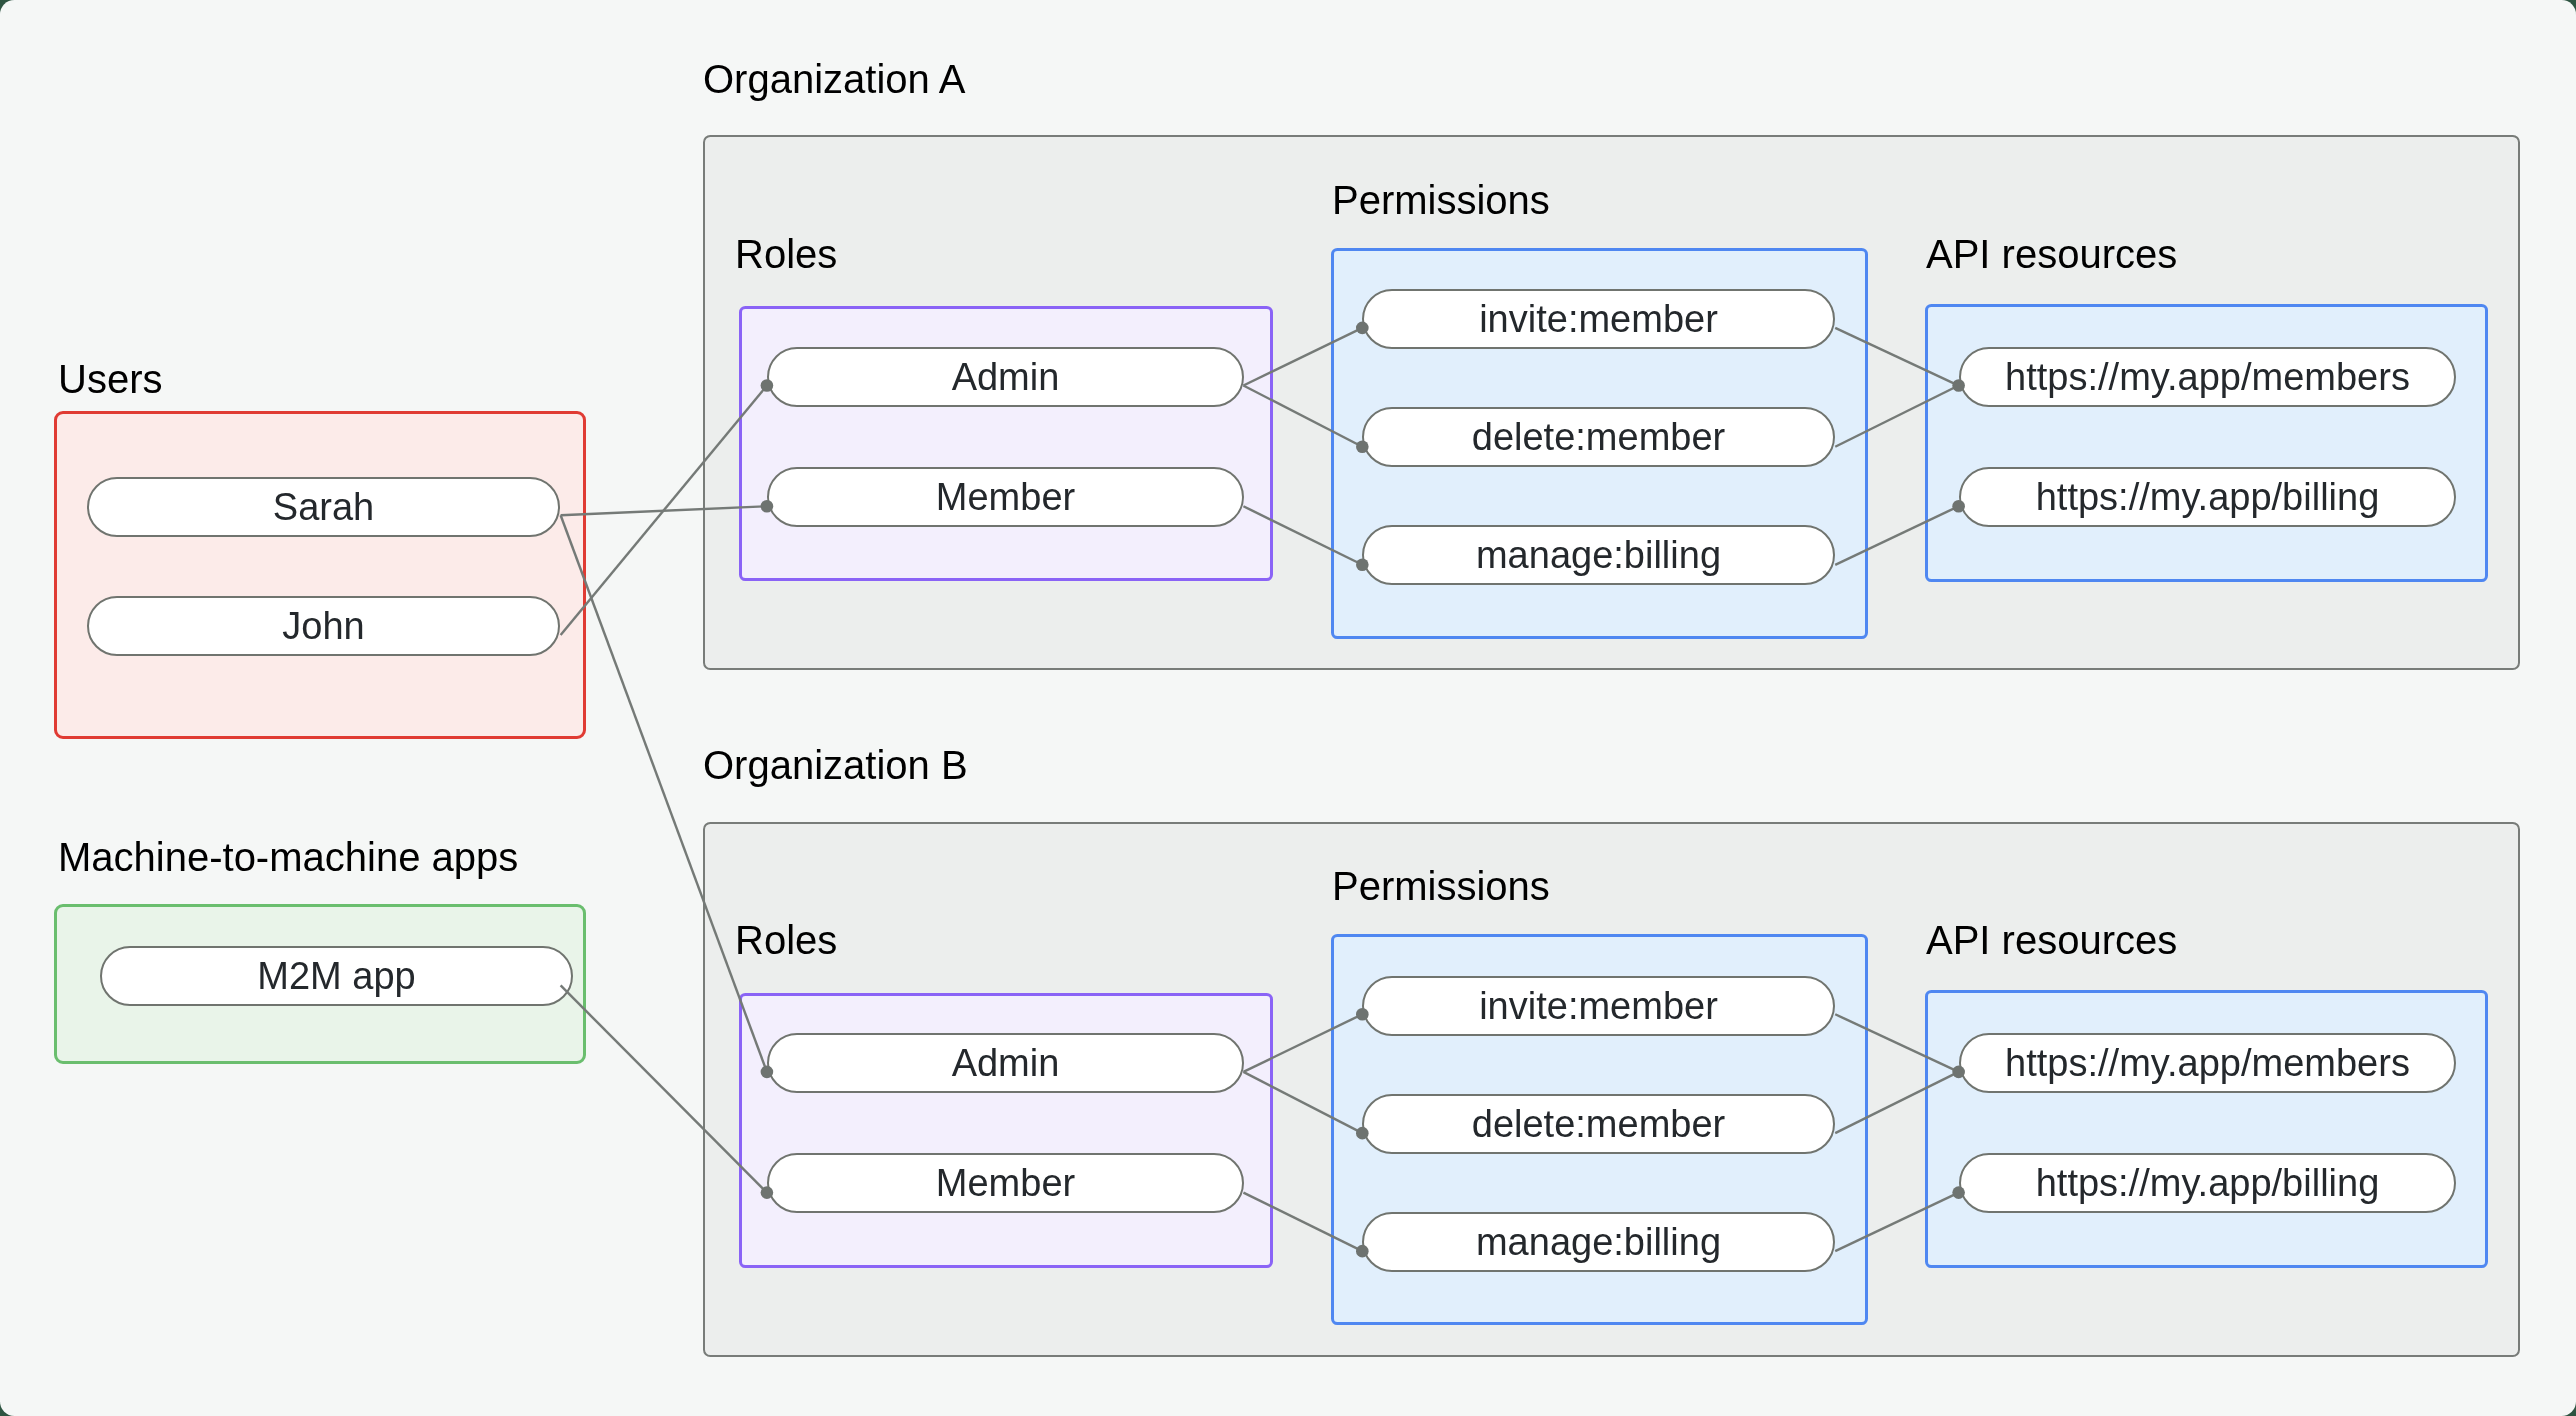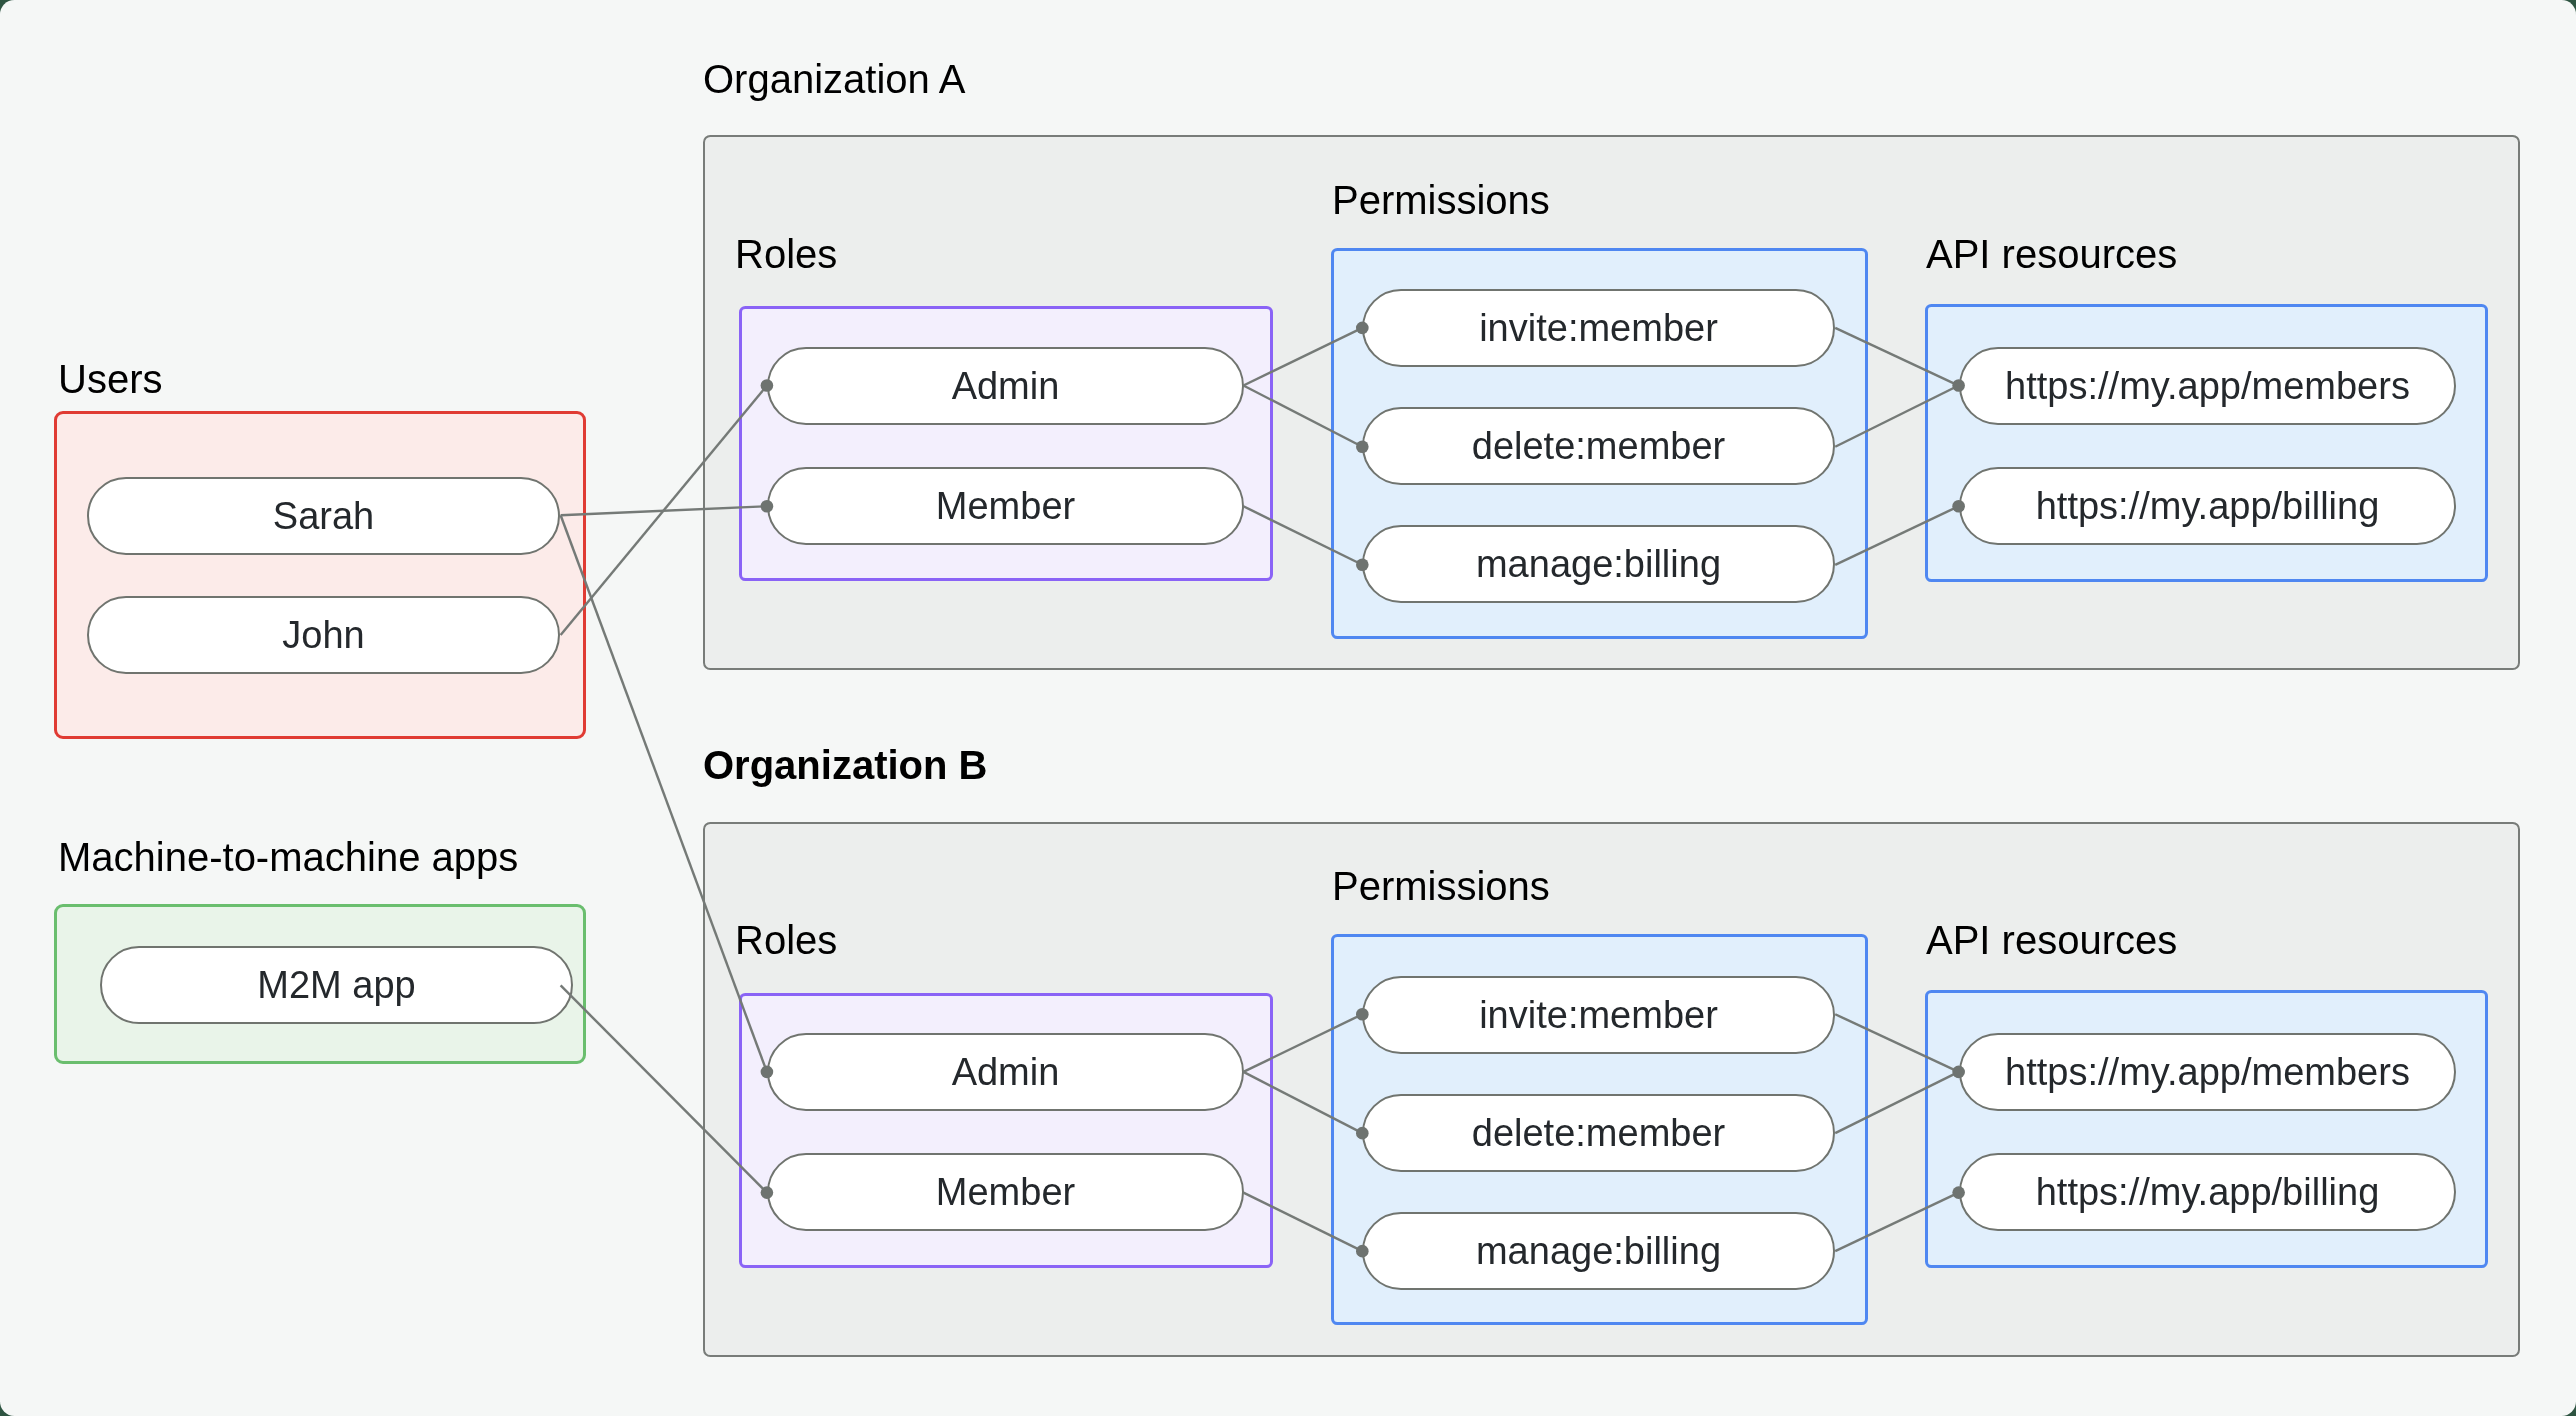--- a/index.html
+++ b/index.html
@@ -48,21 +48,21 @@
   .glabel {
     position: absolute;
     font-size: 40px;
     line-height: 47px;
     color: #000000;
     white-space: nowrap;
   }
   .pill {
     position: absolute;
     box-sizing: border-box;
-    height: 78px;
+    height: 60px;
     background: #FFFFFF;
     border: 2.7px solid #70746F;
     border-radius: 40px;
     display: flex;
     align-items: center;
     justify-content: center;
     font-size: 38px;
     color: #24282C;
     white-space: nowrap;
     z-index: 10;
@@ -94,21 +94,21 @@
   <div class="gbox roles" style="left:739px; top:306px;  width:534px;  height:275px;"></div>
   <div class="gbox blue" style="left:1331px; top:248px; width:537px; height:391px;"></div>
   <div class="gbox blue" style="left:1925px; top:304px; width:563px; height:278px;"></div>
   <div class="gbox roles" style="left:739px; top:993px; width:534px;  height:275px;"></div>
   <div class="gbox blue" style="left:1331px; top:934px; width:537px; height:391px;"></div>
   <div class="gbox blue" style="left:1925px; top:990px; width:563px; height:278px;"></div>
 
   <div class="glabel" style="left:58px;   top:332px;margin-top:24px;">Users</div>
   <div class="glabel" style="left:58px;   top:834px;">Machine-to-machine apps</div>
   <div class="glabel" style="left:703px;  top:56px;">Organization A</div>
-  <div class="glabel" style="left:703px;  top:742px;font-weight:bold;">Organization B</div>
+  <div class="glabel" style="left:703px;  top:742px;">Organization B</div>
   <div class="glabel" style="left:735px;  top:231px;">Roles</div>
   <div class="glabel" style="left:1332px; top:177px;">Permissions</div>
   <div class="glabel" style="left:1926px; top:231px;">API resources</div>
   <div class="glabel" style="left:735px;  top:917px;">Roles</div>
   <div class="glabel" style="left:1332px; top:863px;">Permissions</div>
   <div class="glabel" style="left:1926px; top:917px;">API resources</div>
 
   <div class="pill" style="left:87px; top:477px; width:473px;">Sarah</div>
   <div class="pill" style="left:87px; top:596px; width:473px;">John</div>
   <div class="pill" style="left:100px; top:946px; width:473px;">M2M app</div>

